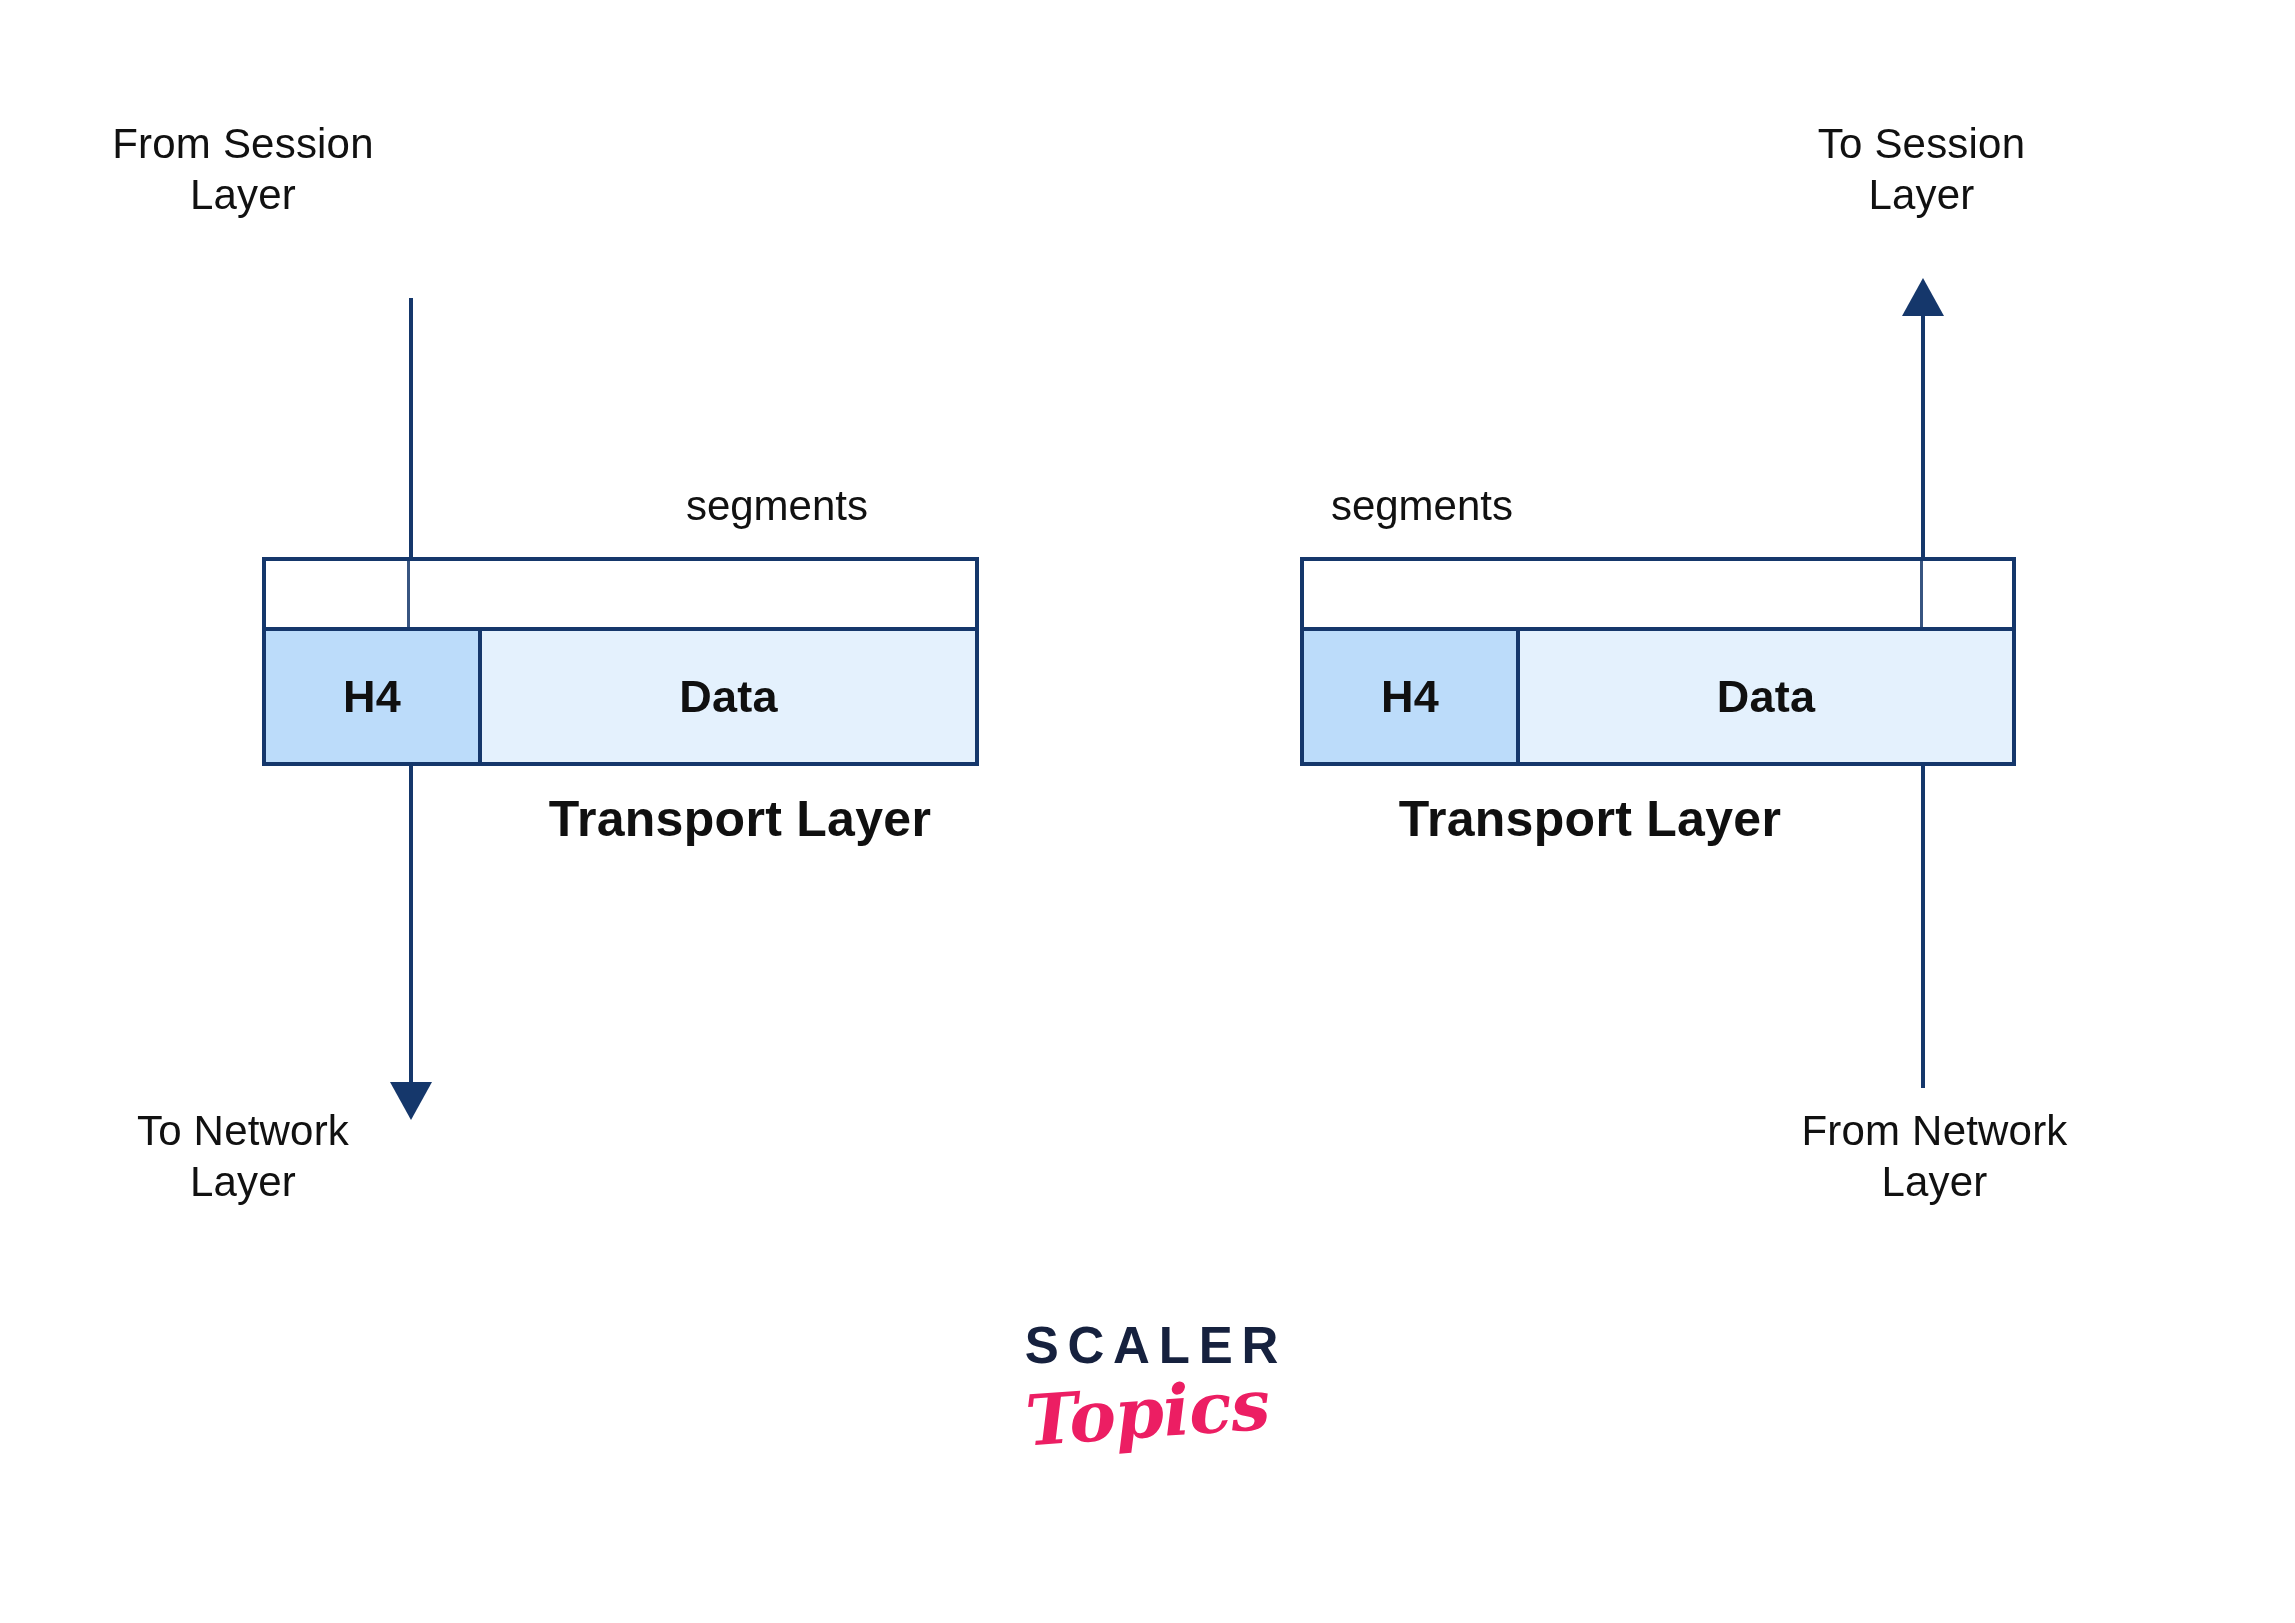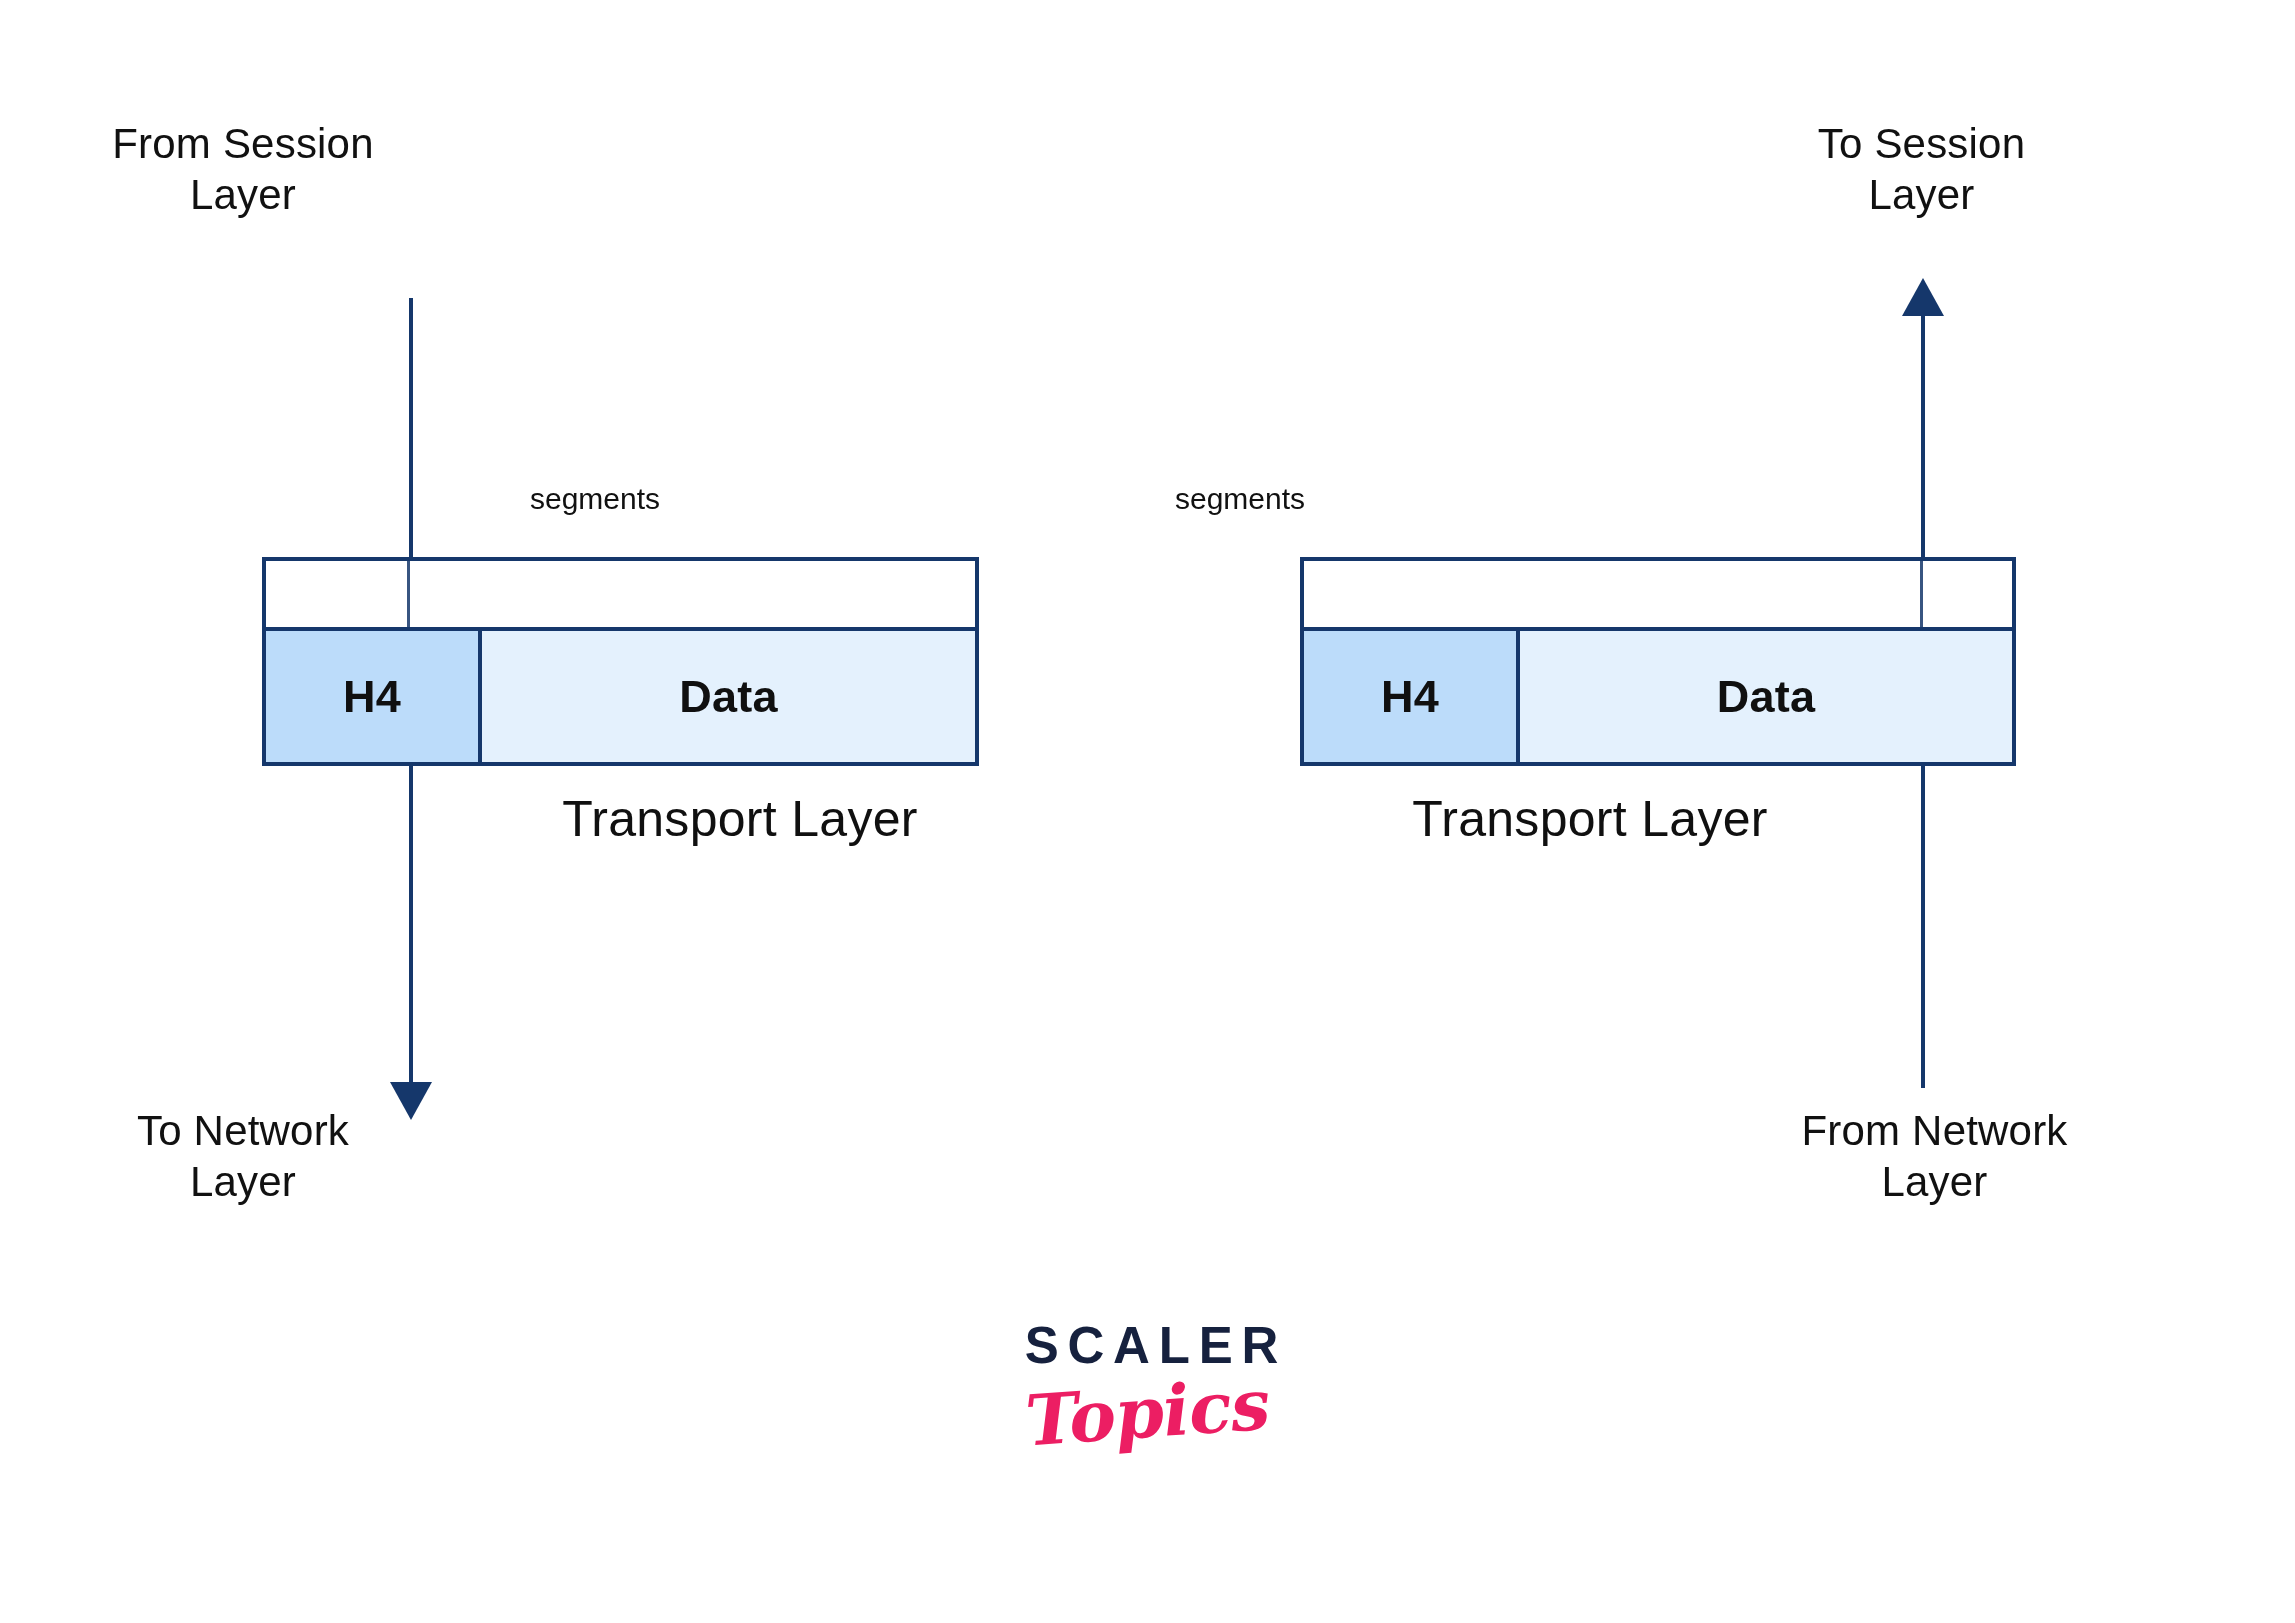--- a/index.html
+++ b/index.html
@@ -27,30 +27,30 @@
     text-align: center;
     white-space: pre-line;
     letter-spacing: 0.2px;
   }
   .label.two-line {
     width: 513px;
   }
   .seg-label {
     position: absolute;
     color: #111111;
-    font-size: 30px;
+    font-size: 42px;
     line-height: 1.2;
-    text-align: left;
+    text-align: right;
     width: 338px;
   }
   .layer-title {
     position: absolute;
     color: #101010;
     font-size: 50px;
-    font-weight: normal;
+    font-weight: bold;
     text-align: center;
     width: 608px;
     letter-spacing: 0.3px;
   }
 
   
   .packet {
     position: absolute;
     box-sizing: border-box;
   }

